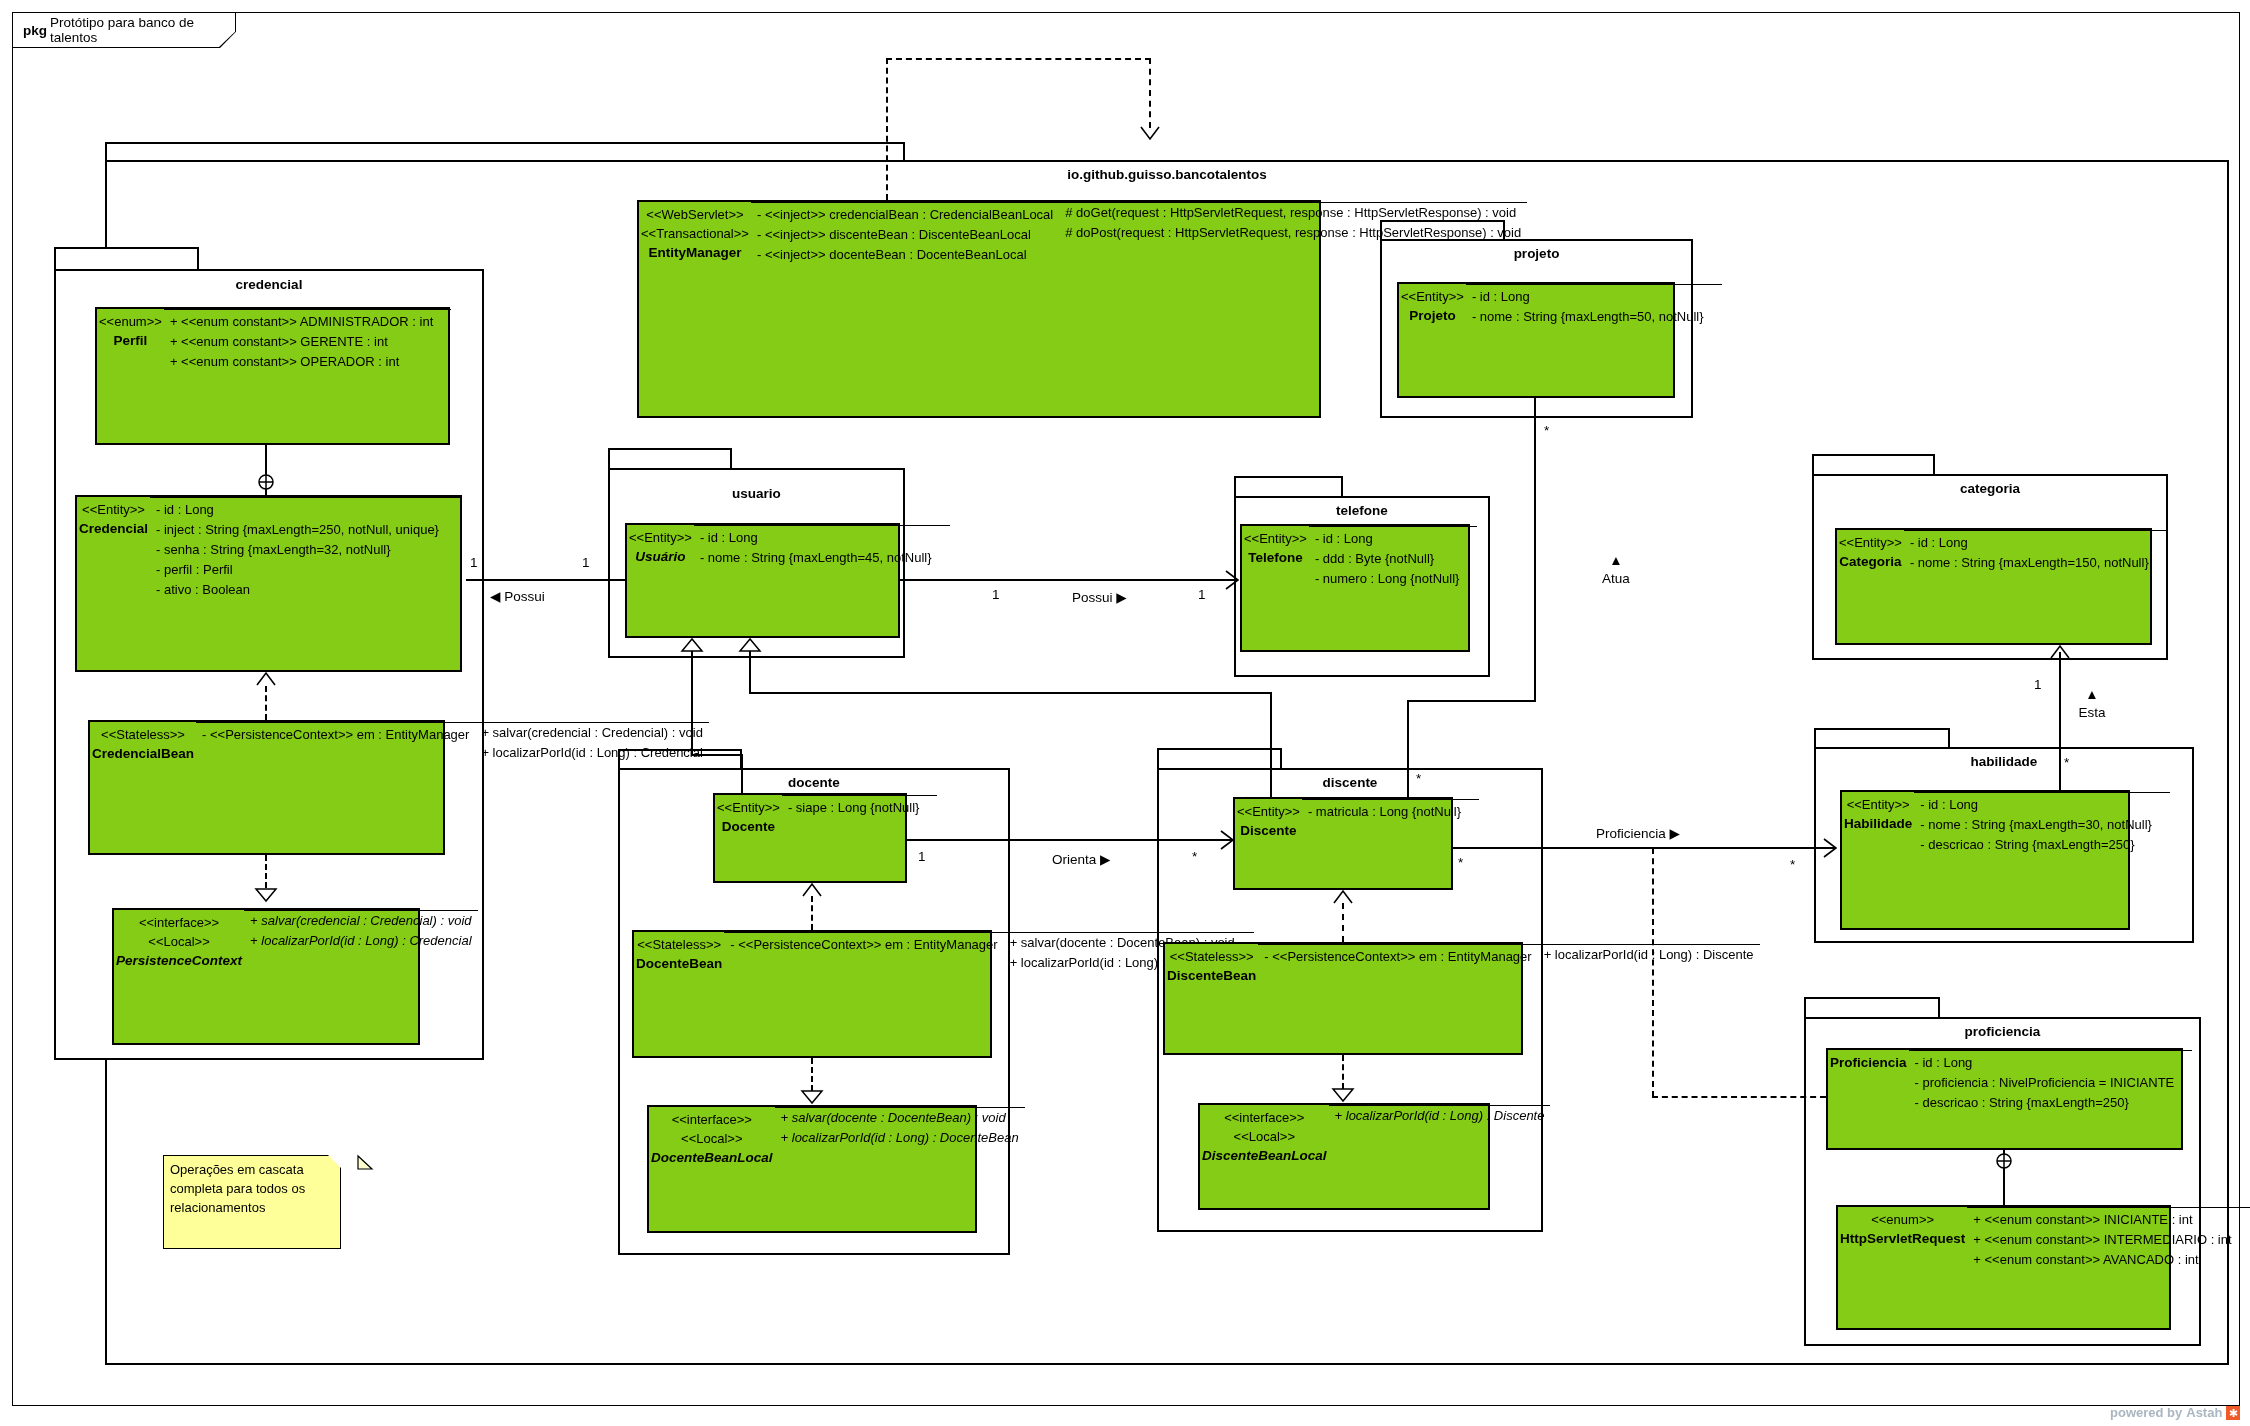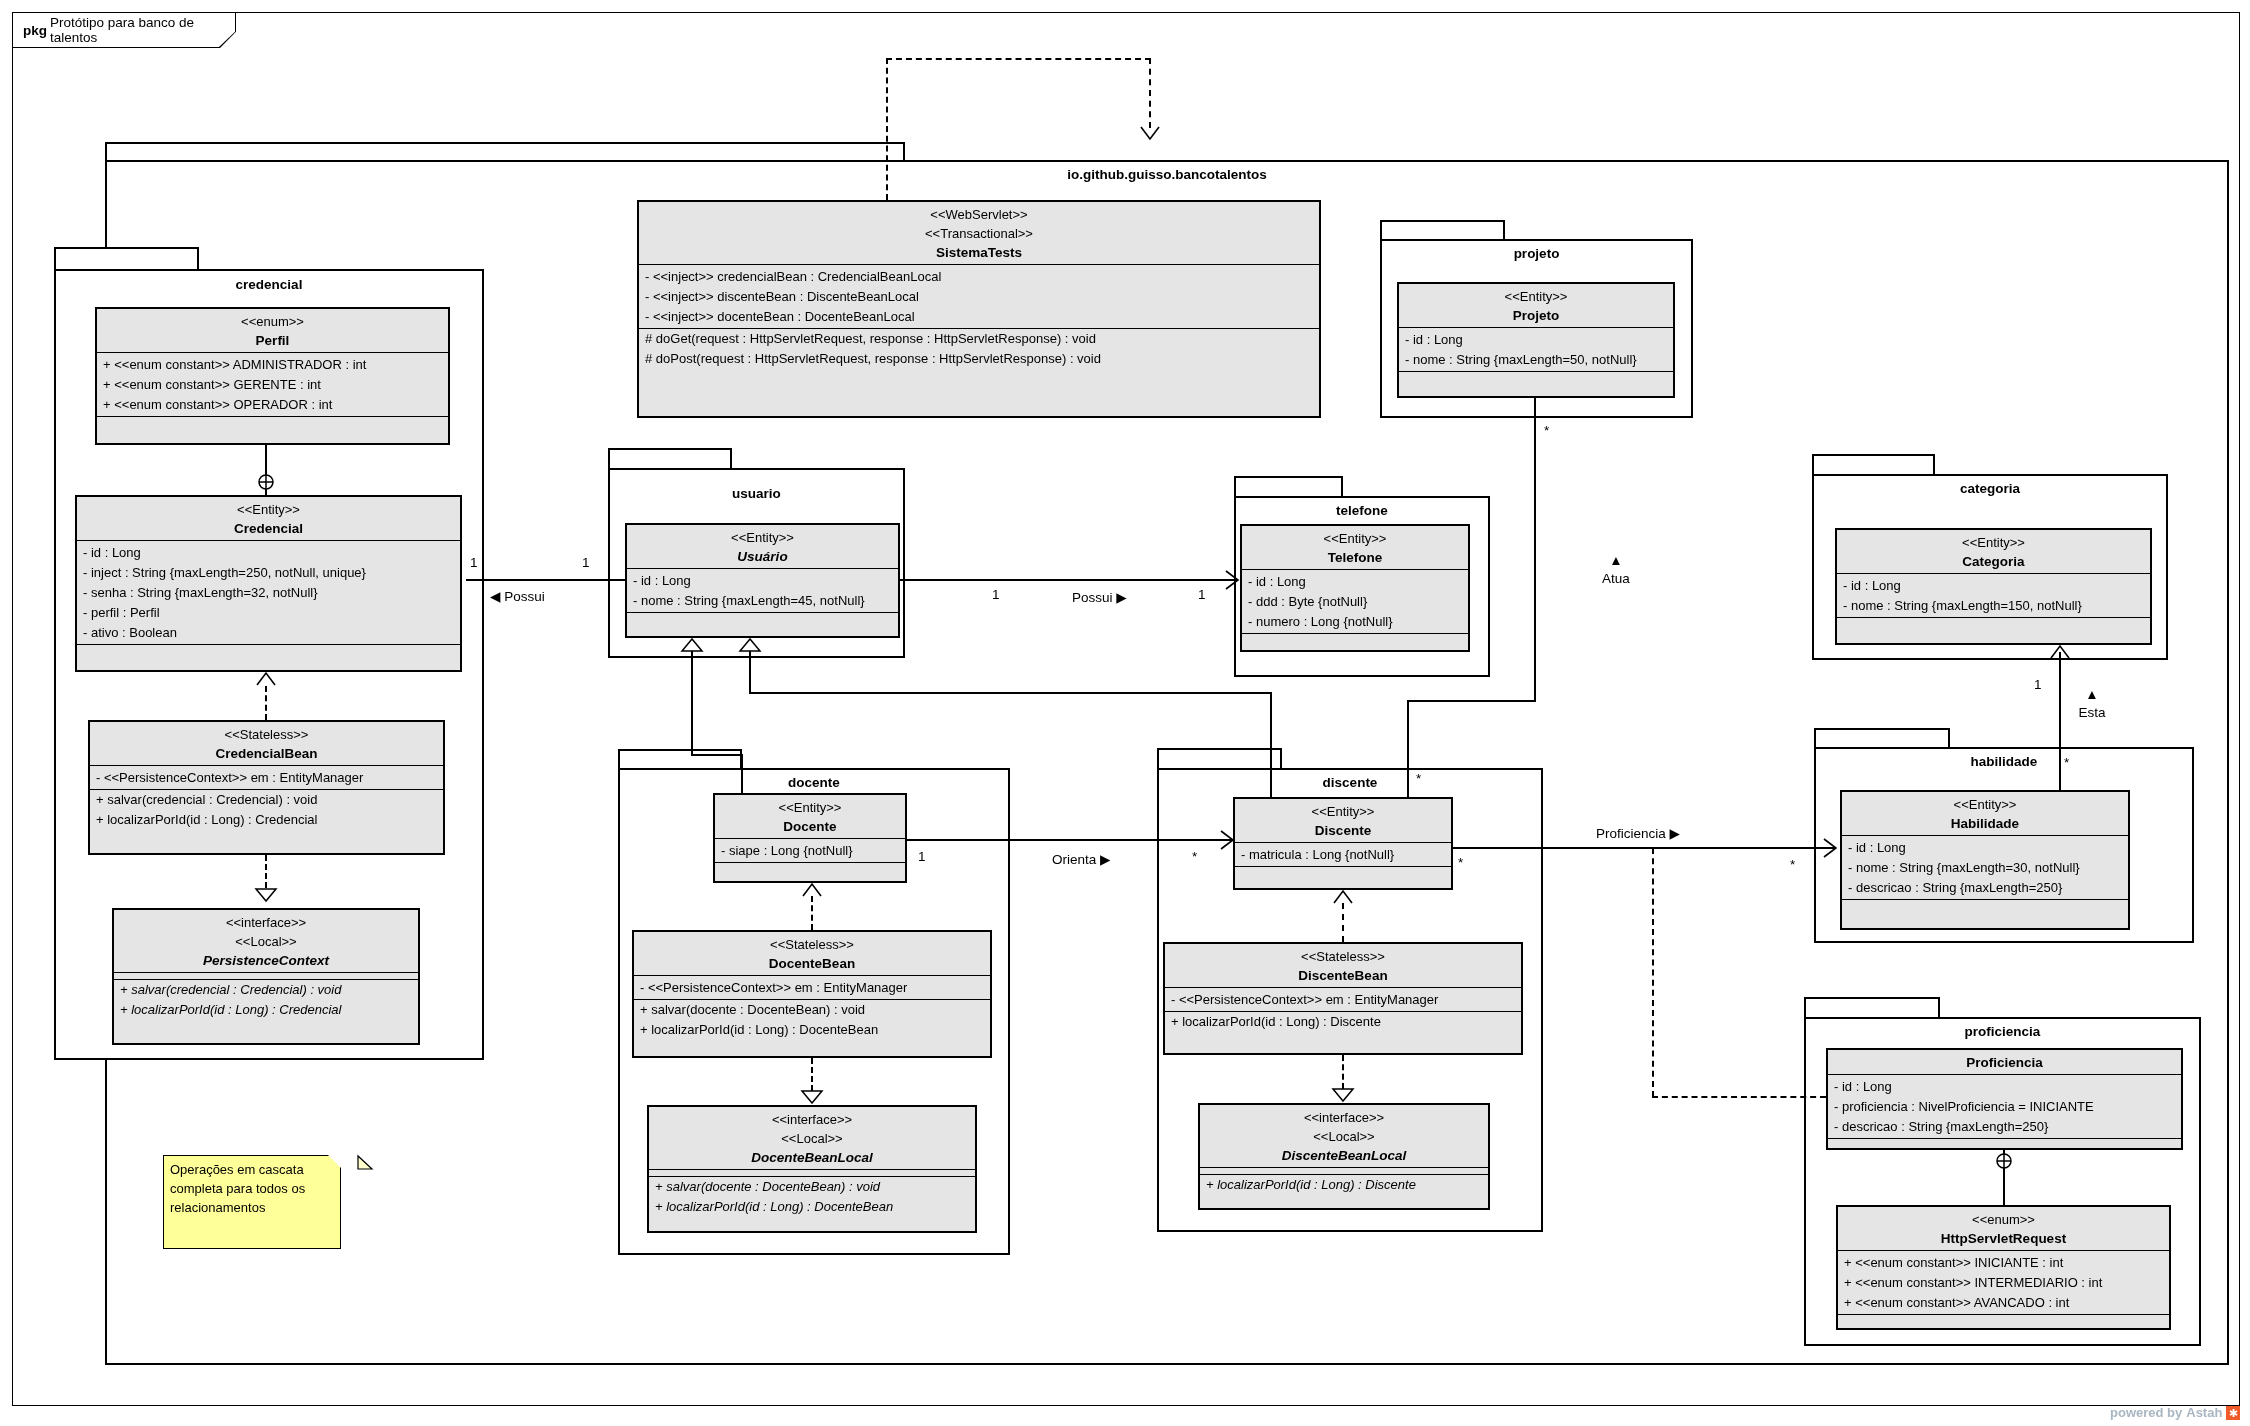--- a/index.html
+++ b/index.html
@@ -12,21 +12,21 @@
   .ftab-in{position:absolute;left:13px;top:13px;width:222px;height:34px;background:#fff;
            clip-path:polygon(0 0,100% 0,100% 55%,calc(100% - 16px) 100%,0 100%);
            display:flex;align-items:center;padding-left:10px;box-sizing:border-box;font-size:13.5px;}
   .ftab-in b{margin-right:3px;}
   
   .pkg{position:absolute;}
   .ptab{position:absolute;background:#fff;border:2px solid #000;box-sizing:border-box;}
   .pbody{position:absolute;background:#fff;border:2px solid #000;box-sizing:border-box;}
   .ptitle{position:absolute;font-size:13.5px;font-weight:bold;text-align:center;left:0;right:0;}
   
-  .cls{position:absolute;display:flex;flex-direction:column;background:#e5e5e5;border:2.5px solid #000;box-sizing:border-box;}
+  .cls{position:absolute;display:flex;flex-direction:row;background:#84cc16;border:2.5px solid #000;box-sizing:border-box;}
   .head{text-align:center;padding:3px 2px 1px;}
   .stereo{font-size:13px;line-height:19px;}
   .cname{font-size:13.5px;font-weight:bold;line-height:20px;}
   .cname.abs{font-style:italic;}
   .sec{border-top:1.4px solid #000;padding:2px 6px 1px;}
   .sec.gap{height:6px;padding:0;}
   .sec.slim{flex:1 1 auto;min-height:8px;padding:0 6px;}
   .sec.ital .mline{font-style:italic;}
   .mline{font-size:13px;line-height:20px;white-space:nowrap;}
   
@@ -265,21 +265,21 @@
       <line x1="2" y1="9" x2="16" y2="9" stroke="#000" stroke-width="1.5"></line>
     </svg>
 </div>
 
 <div class="cls" style="left:637px;top:200px;width:684px;height:218px;">
   <div class="head">
     <div>
         <div class="stereo">&lt;&lt;WebServlet&gt;&gt;</div>
         <div class="stereo">&lt;&lt;Transactional&gt;&gt;</div>
       </div>
-    <div class="cname">SistemaTests</div>
+    <div class="cname">EntityManager</div>
   </div>
   <div class="sec">
       <div class="mline">- &lt;&lt;inject&gt;&gt; credencialBean : CredencialBeanLocal</div>
       <div class="mline">- &lt;&lt;inject&gt;&gt; discenteBean : DiscenteBeanLocal</div>
       <div class="mline">- &lt;&lt;inject&gt;&gt; docenteBean : DocenteBeanLocal</div>
     </div>
   <div class="sec slim">
       <div class="mline"># doGet(request : HttpServletRequest, response : HttpServletResponse) : void</div>
       <div class="mline"># doPost(request : HttpServletRequest, response : HttpServletResponse) : void</div>
     </div>

